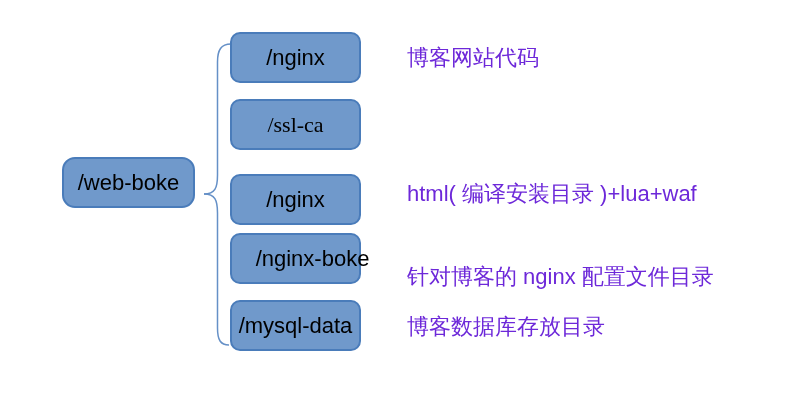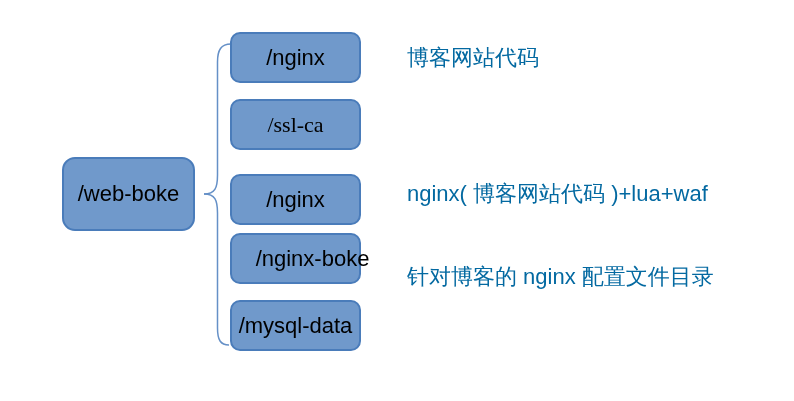--- a/index.html
+++ b/index.html
@@ -33,42 +33,42 @@
     justify-content: center;
     color: #000000;
     font-size: 22px;
     line-height: 1;
     white-space: nowrap;
   }
   .node-root {
     left: 62px;
     top: 157px;
     width: 133px;
-    height: 74px;
+    height: 51px;
     border-radius: 13px;
   }
   .node-child {
     left: 230px;
     width: 131px;
     height: 51px;
     border-radius: 10px;
   }
   .child-0 { top: 32px; }
   .child-1 { top: 99px; font-family: Liberation Serif, serif; }
   .child-2 { top: 174px; }
   .child-3 { top: 233px; padding-left: 34px; }
   .child-4 { top: 300px; }
   .desc {
     position: absolute;
     left: 407px;
     width: 380px;
     height: 51px;
     display: flex;
     align-items: center;
-    color: #0369a1;
+    color: #6d28d9;
     font-size: 22px;
     line-height: 1.2;
     white-space: nowrap;
   }
   .desc-0 { top: 33px; }
   .desc-1 { top: 100px; }
   .desc-2 { top: 169px; }
   .desc-3 { top: 252px; }
   .desc-4 { top: 302px; }
 </style>
@@ -96,16 +96,17 @@
     <span>/nginx</span>
   </div>
   <div class="node node-child child-3">
     <span>/nginx-boke</span>
   </div>
   <div class="node node-child child-4">
     <span>/mysql-data</span>
   </div>
 
   <div class="desc desc-0">博客网站代码</div>
-  <div class="desc desc-2">nginx( 博客网站代码 )+lua+waf</div>
+  <div class="desc desc-2">html( 编译安装目录 )+lua+waf</div>
   <div class="desc desc-3">针对博客的 nginx 配置文件目录</div>
+  <div class="desc desc-4">博客数据库存放目录</div>
 
 </div>
 
 </body></html>

